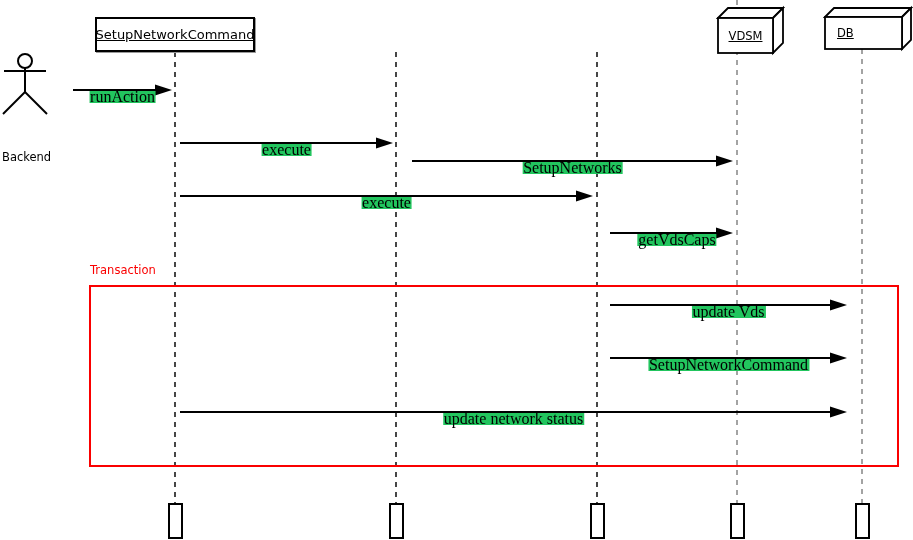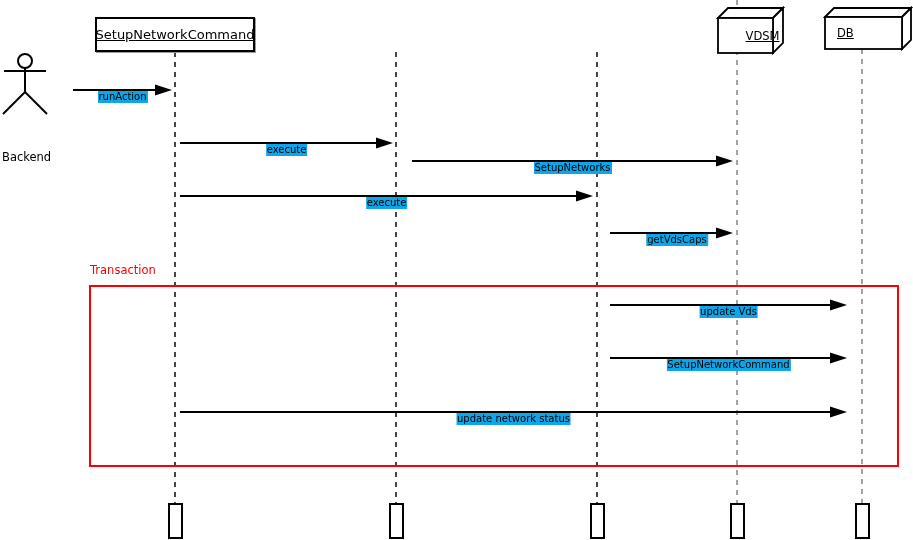--- a/index.html
+++ b/index.html
@@ -14,25 +14,26 @@
     position:absolute; background:#fff; border:2px solid #000;
     box-shadow:1px 1px 0 #9a9a9a;
     display:flex; align-items:center; justify-content:center;
     font-size:13px; box-sizing:border-box;
   }
   .obj-box span { text-decoration:underline; white-space:nowrap; }
   .node-label {
     position:absolute; font-size:11.5px; text-decoration:underline;
     white-space:nowrap; display:flex; align-items:center;
   }
-  .node-label.center { justify-content:center;padding-left:17px; }
+  .node-label.center { justify-content:center; }
   .msg-label {
     position:absolute; transform:translateX(-50%);
-    font-size:10px; white-space:nowrap; background:#0ea5e9; padding:0 1px;
+    font-size:16px; white-space:nowrap; background:#22c55e; padding:0 1px;
     line-height:12px;
+    font-family:Liberation Serif, serif;
   }
   .activation {
     position:absolute; width:11px; height:32px;
     background:#fff; border:2px solid #000;
   }
   .transaction-frame { position:absolute; box-sizing:content-box; }
   .transaction-label { position:absolute; font-size:11.5px; line-height:12px; }
   .actor-label { position:absolute; font-size:11.5px; line-height:13px; }
 </style>
 </head>

